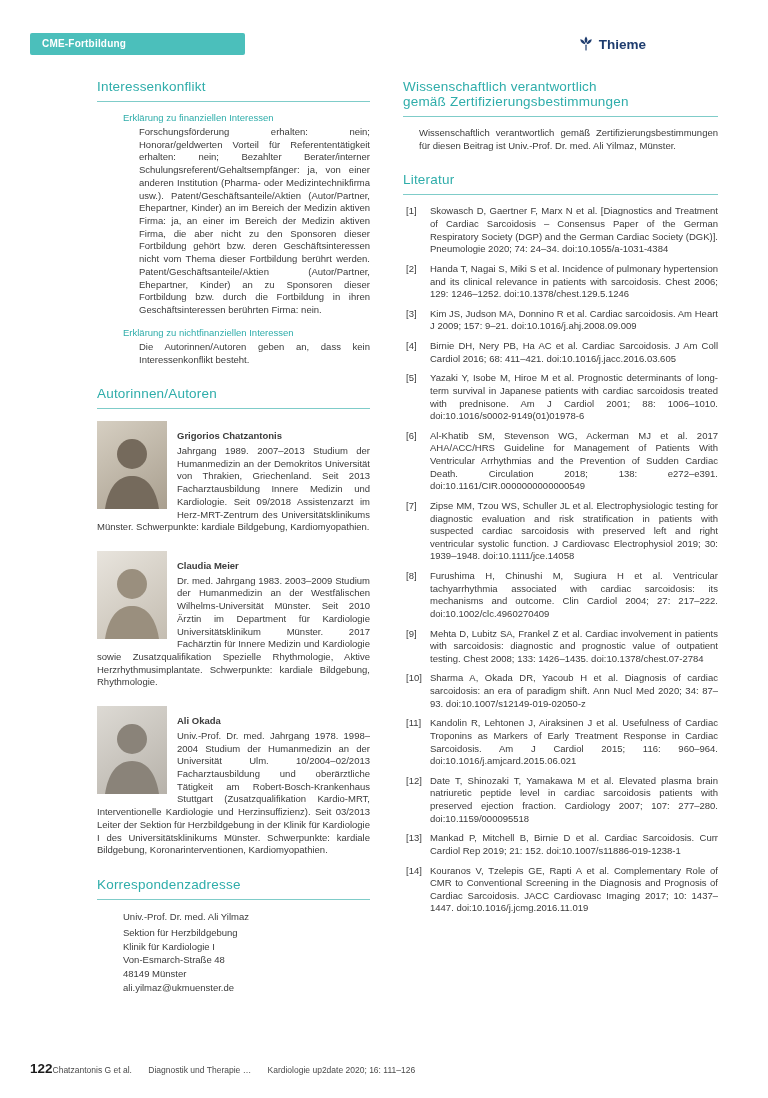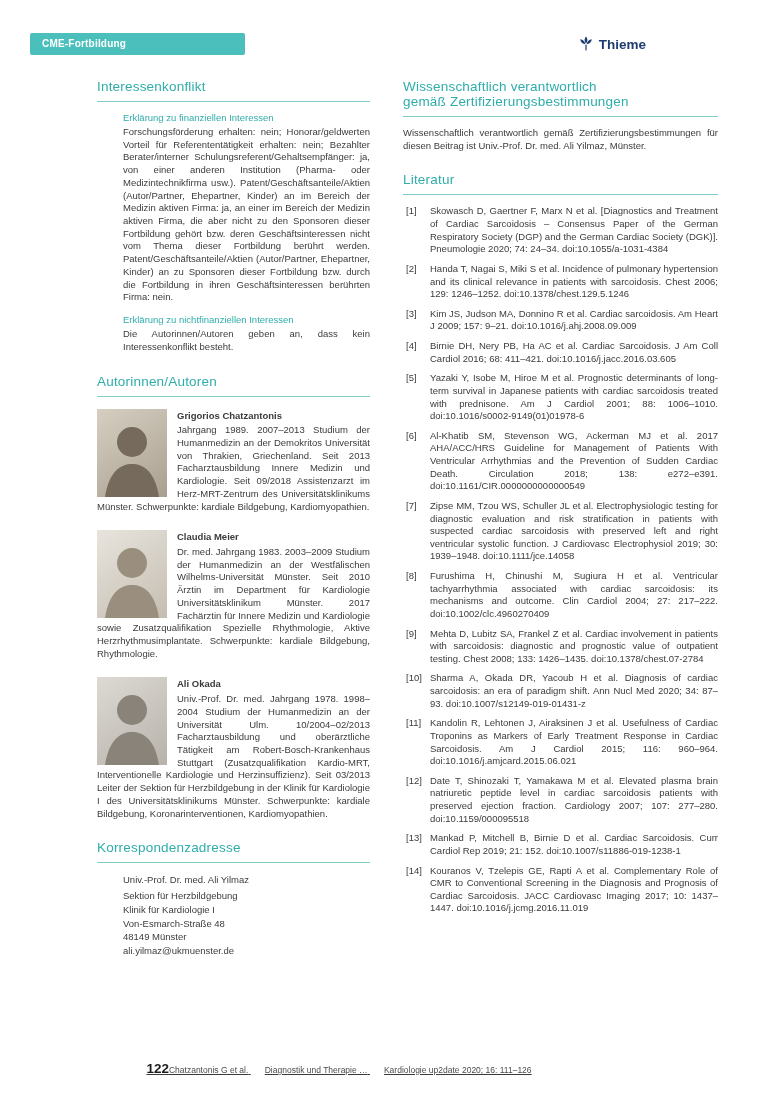--- a/index.html
+++ b/index.html
@@ -33,50 +33,49 @@
   h2 {
     font-size: 13.5px; font-weight: 400; color: #2fadaa;
     margin: 0 0 10px 0; padding-bottom: 7px;
     border-bottom: 1px solid #7fccc9;
     white-space: pre-line; letter-spacing: 0.2px;
   }
   h2.gap-top { margin-top: 20px; }
 
   .indent { padding-left: 26px; }
   .subhead { color: #2fadaa; font-size: 9.5px; margin: 0 0 3px 0; }
-  p.body { margin: 0 0 10px 0; font-size: 9.5px; line-height: 1.34; }
+  p.body { margin: 0 0 10px 16px; font-size: 9.5px; line-height: 1.34; }
   .just { text-align: justify; }
 
   
   .author { overflow: hidden; margin-bottom: 15px; font-size: 9.5px; line-height: 1.34; }
   .photo { width: 70px; height: 88px; float: left; margin: 2px 10px 2px 0; }
   .photo-1 { background: linear-gradient(145deg, #d6cfc2, #a99f8f); }
   .photo-2 { background: linear-gradient(145deg, #e8e4dd, #c4bdb1); }
   .photo-3 { background: linear-gradient(145deg, #dddad4, #b7b2aa); }
-  .author-name { font-weight: bold; margin: 3px 0 2px 0; }
+  .author-name { font-weight: bold; margin: 11px 0 2px 0; }
   .author-bio { text-align: justify; }
 
   
   .address { font-size: 9.5px; line-height: 1.45; }
   .addr-name { font-weight: normal; margin-bottom: 2px; }
 
   
   .resp-text { margin-left: 25px; }
 
   .refs { padding-left: 3px; }
   .ref { display: flex; margin-bottom: 7px; font-size: 9.5px; line-height: 1.33; }
   .ref-num { flex: 0 0 24px; }
   .ref-text { flex: 1; text-align: justify; }
 
   
   .footer {
     position: absolute; left: 0; right: 0; bottom: 22px;
-    display: flex; justify-content: center; align-items: baseline;
+    display: flex; justify-content: flex-start; align-items: baseline;
     padding: 0 28px 0 30px;
-    text-decoration: underline;
   }
   .page-num { font-weight: bold; font-size: 13.5px; color: #1c1c1c; }
   .citation { font-size: 8.5px; color: #4a4a4a; }
   .citation span + span { margin-left: 14px; }
 </style>
 </head>
 <body>
 
 <div class="page">
 
@@ -194,21 +193,21 @@
         <div class="ref">
           <span class="ref-num">[8]</span>
           <span class="ref-text">Furushima H, Chinushi M, Sugiura H et al. Ventricular tachyarrhythmia associated with cardiac sarcoidosis: its mechanisms and outcome. Clin Cardiol 2004; 27: 217–222. doi:10.1002/clc.4960270409</span>
         </div>
         <div class="ref">
           <span class="ref-num">[9]</span>
           <span class="ref-text">Mehta D, Lubitz SA, Frankel Z et al. Cardiac involvement in patients with sarcoidosis: diagnostic and prognostic value of outpatient testing. Chest 2008; 133: 1426–1435. doi:10.1378/chest.07-2784</span>
         </div>
         <div class="ref">
           <span class="ref-num">[10]</span>
-          <span class="ref-text">Sharma A, Okada DR, Yacoub H et al. Diagnosis of cardiac sarcoidosis: an era of paradigm shift. Ann Nucl Med 2020; 34: 87–93. doi:10.1007/s12149-019-01431-z</span>
+          <span class="ref-text">Sharma A, Okada DR, Yacoub H et al. Diagnosis of cardiac sarcoidosis: an era of paradigm shift. Ann Nucl Med 2020; 34: 87–93. doi:10.1007/s12149-019-02050-z</span>
         </div>
         <div class="ref">
           <span class="ref-num">[11]</span>
           <span class="ref-text">Kandolin R, Lehtonen J, Airaksinen J et al. Usefulness of Cardiac Troponins as Markers of Early Treatment Response in Cardiac Sarcoidosis. Am J Cardiol 2015; 116: 960–964. doi:10.1016/j.amjcard.2015.06.021</span>
         </div>
         <div class="ref">
           <span class="ref-num">[12]</span>
           <span class="ref-text">Date T, Shinozaki T, Yamakawa M et al. Elevated plasma brain natriuretic peptide level in cardiac sarcoidosis patients with preserved ejection fraction. Cardiology 2007; 107: 277–280. doi:10.1159/000095518</span>
         </div>
         <div class="ref">

